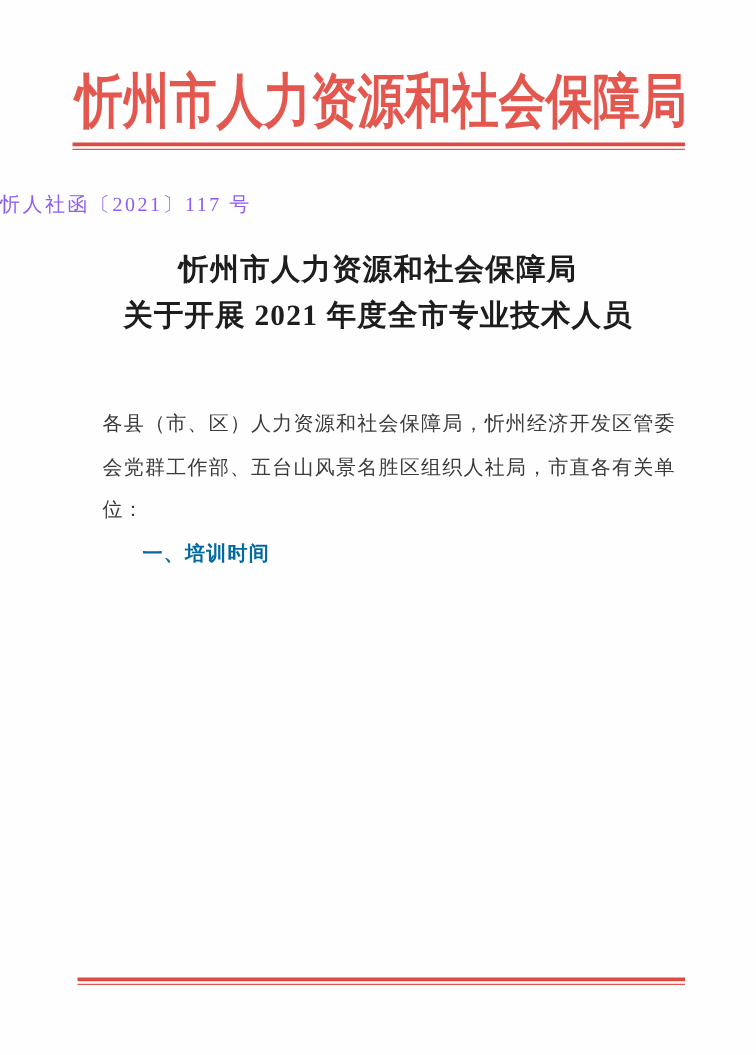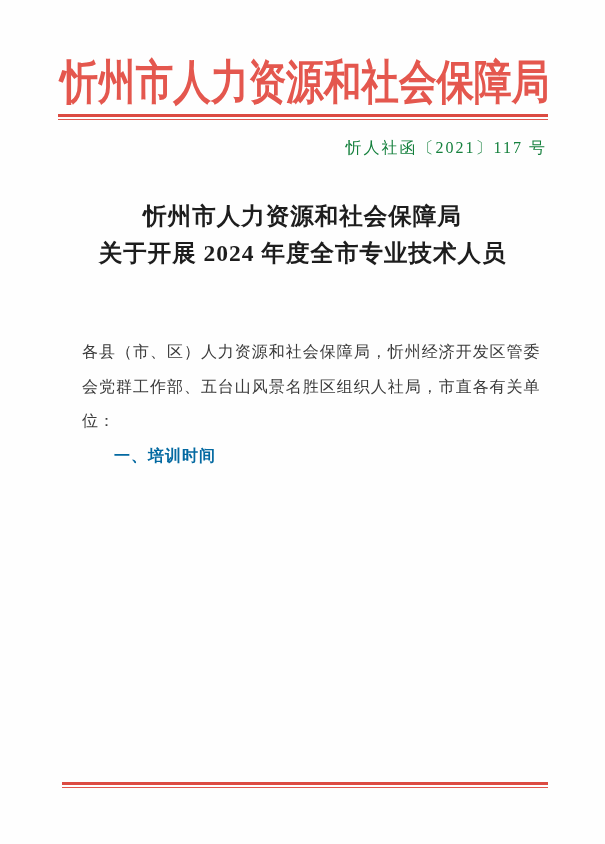--- a/index.html
+++ b/index.html
@@ -45,26 +45,26 @@
     width: 490px;
   }
   .rule-bottom {
     left: 62px;
     top: 782px;
     width: 486px;
   }
   
   .doc-number {
     position: absolute;
-    top: 138px;
+    top: 154px;
     left: 0;
     width: 547px;
-    text-align: right;
+    text-align: left;
     font-size: 16px;
-    color: #15803d;
+    color: #8b5cf6;
     letter-spacing: 2px;
   }
   
   .doc-title {
     position: absolute;
     top: 198px;
     left: 0;
     width: 605px;
     text-align: center;
     font-size: 23.5px;
@@ -84,21 +84,20 @@
     color: #3b3b3b;
     text-align: justify;
     letter-spacing: 0.4px;
   }
   .body-block p {
     margin: 0;
     text-indent: 2em;
   }
   .body-block p.no-indent {
     text-indent: 0;
-    margin-top: 12px;
   }
   .section-heading {
     margin: 0;
     text-indent: 2em;
     font-weight: bold;
     color: #0369a1;
     font-family: "Liberation Sans", sans-serif;
     letter-spacing: 1px;
   }
 </style>
@@ -108,21 +107,21 @@
 <div class="page">
 
   <div class="letterhead-title">忻州市人力资源和社会保障局</div>
 
   <div class="red-rule rule-top"></div>
 
   <div class="doc-number">忻人社函〔2021〕117 号</div>
 
   <div class="doc-title">
     <div>忻州市人力资源和社会保障局</div>
-    <div>关于开展 2024 年度全市专业技术人员</div>
+    <div>关于开展 2021 年度全市专业技术人员</div>
   </div>
 
   <div class="body-block">
     <p class="no-indent">各县（市、区）人力资源和社会保障局，忻州经济开发区管委会党群工作部、五台山风景名胜区组织人社局，市直各有关单位：</p>
     <p class="section-heading">一、培训时间</p>
   </div>
 
   <div class="red-rule rule-bottom"></div>
 
 </div>

